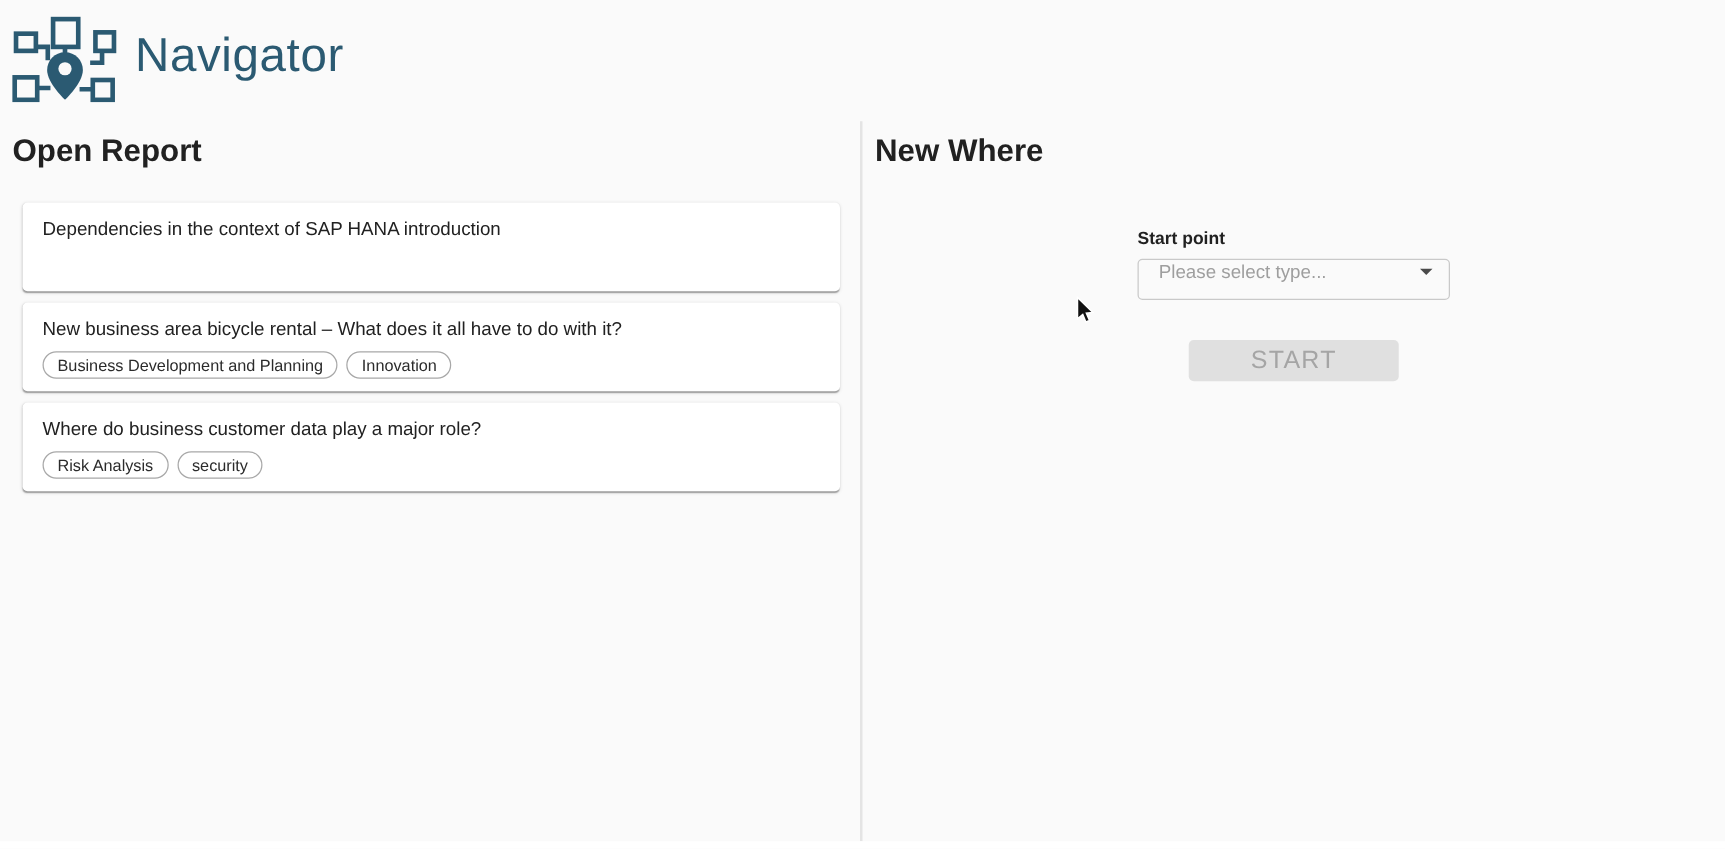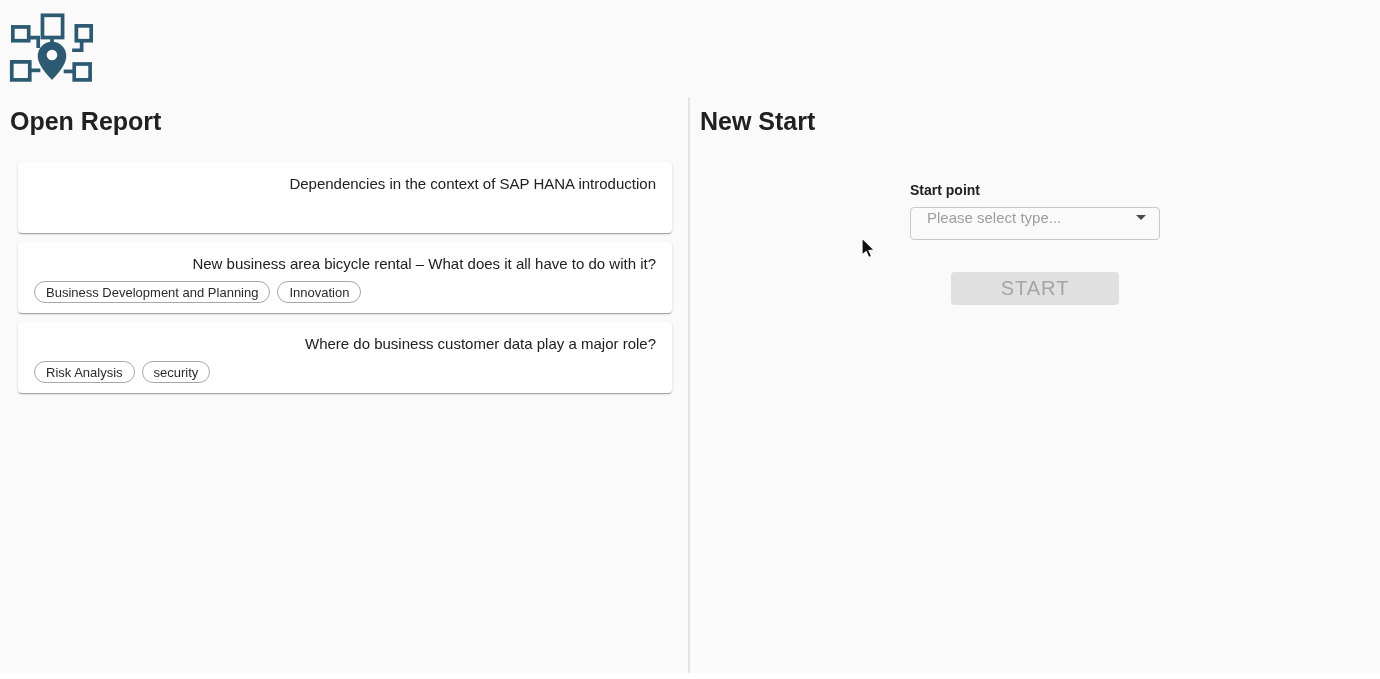--- a/index.html
+++ b/index.html
@@ -40,21 +40,21 @@
   .pane-right {
     flex: 1;
     padding: 10px 0 0 10px;
   }
   .pane-heading {
     font-size: 25px;
     font-weight: 700;
     color: #212121;
   }
   
-  .card-list { margin: 26px 0 0 8px; text-align: right; }
+  .card-list { margin: 26px 0 0 8px; }
   .report-card {
     width: 654px;
     height: 71px;
     background: #ffffff;
     border-radius: 4px;
     box-shadow: 0 2px 1px -1px rgba(0,0,0,0.2),
                 0 1px 1px 0 rgba(0,0,0,0.14),
                 0 1px 3px 0 rgba(0,0,0,0.12);
     padding: 13px 16px 0 16px;
     margin-bottom: 9px;
@@ -155,20 +155,21 @@
         <path d="M18,26 h9 v10"></path>
         <path d="M40,26 v6"></path>
         <path d="M68,29 v9 h-9"></path>
         <path d="M19,57 h10"></path>
         <path d="M61,58 h-10"></path>
       </g>
       <path fill="#2b5a72" d="M40,30 c-7.7,0 -13.5,6 -13.5,13.5 C26.5,53.5 40,66 40,66 s13.5,-12.5 13.5,-22.5 C53.5,36 47.7,30 40,30 z"></path>
       <circle cx="40" cy="42.5" r="5" fill="#fafafa"></circle>
     </svg>
   </div>
+  <h1 class="app-title">Navigator</h1>
 </header>
 
 <div class="main">
 
   <section class="pane-left">
     <h2 class="pane-heading">Open Report</h2>
 
     <div class="card-list">
 
       <div class="report-card">
@@ -188,21 +189,21 @@
         <div class="tag-row">
           <span class="tag-chip">Risk Analysis</span>
           <span class="tag-chip">security</span>
         </div>
       </div>
 
     </div>
   </section>
 
   <section class="pane-right">
-    <h2 class="pane-heading">New Start</h2>
+    <h2 class="pane-heading">New Where</h2>
 
     <div class="new-report-form">
       <div class="field-label">Start point</div>
 
       <div class="type-select">
         <span class="select-placeholder">Please select type...</span>
         <span class="caret-down"></span>
       </div>
 
       <button class="start-button" disabled="">START</button>

